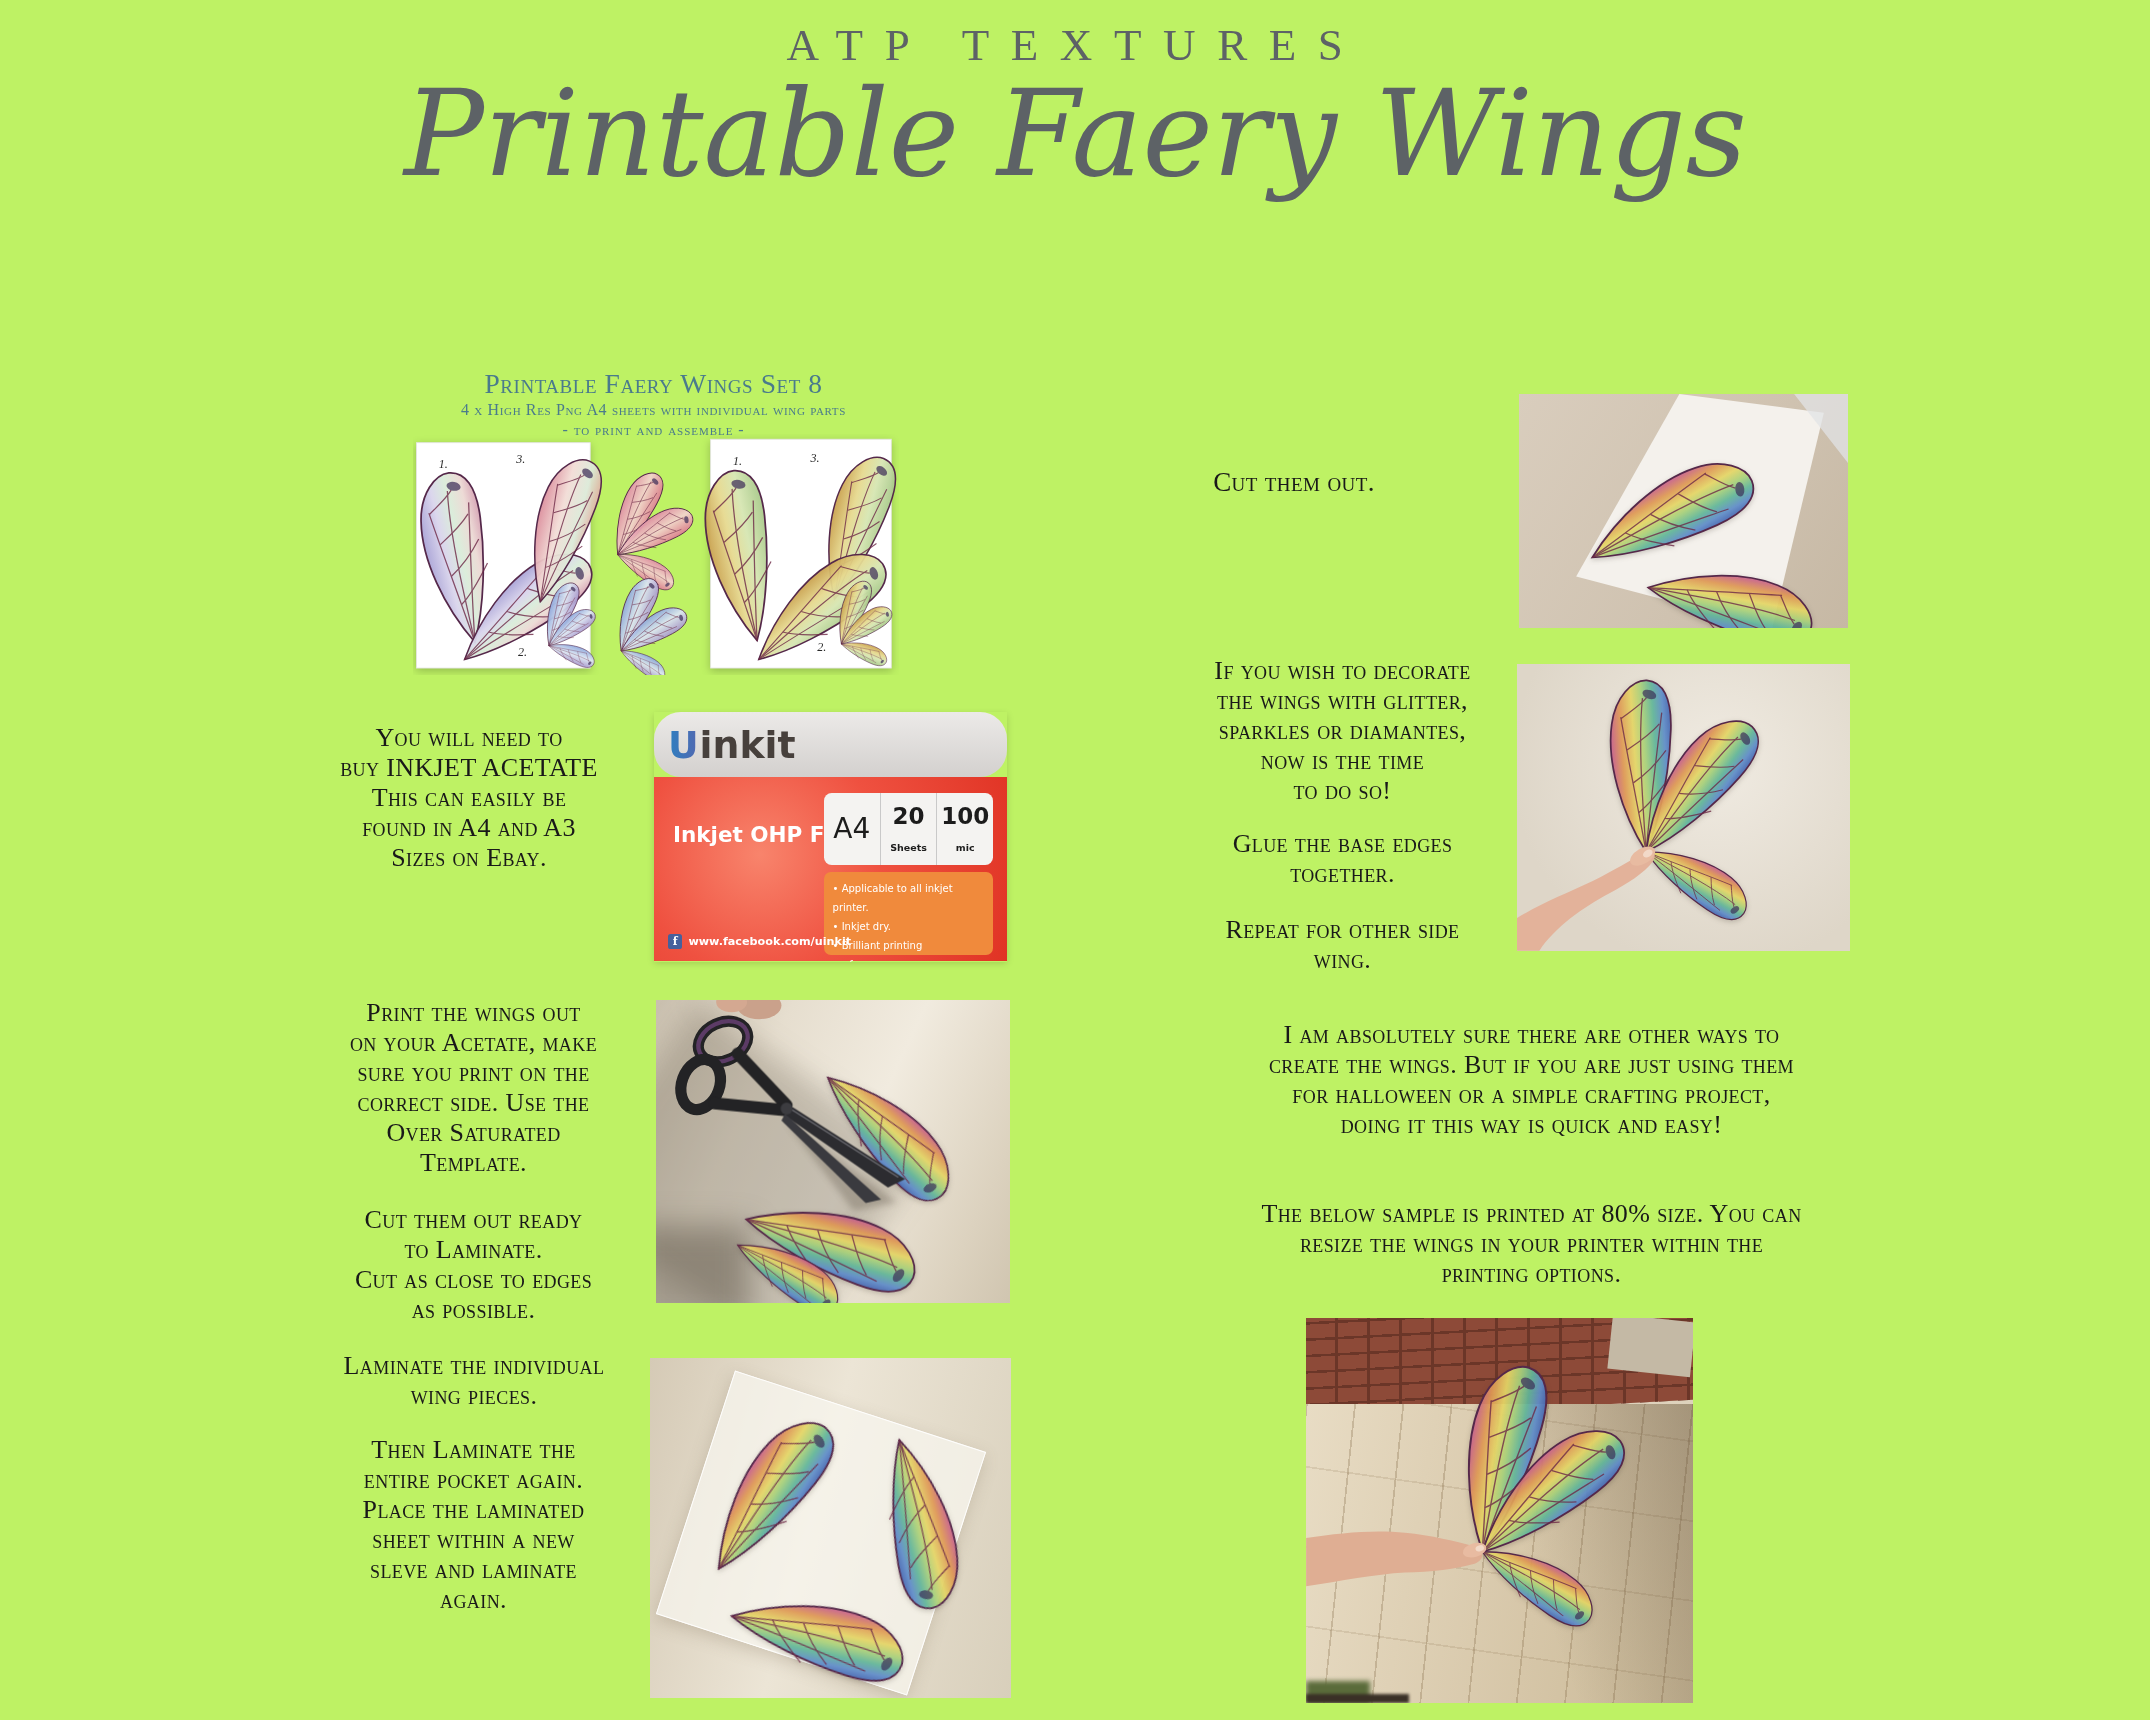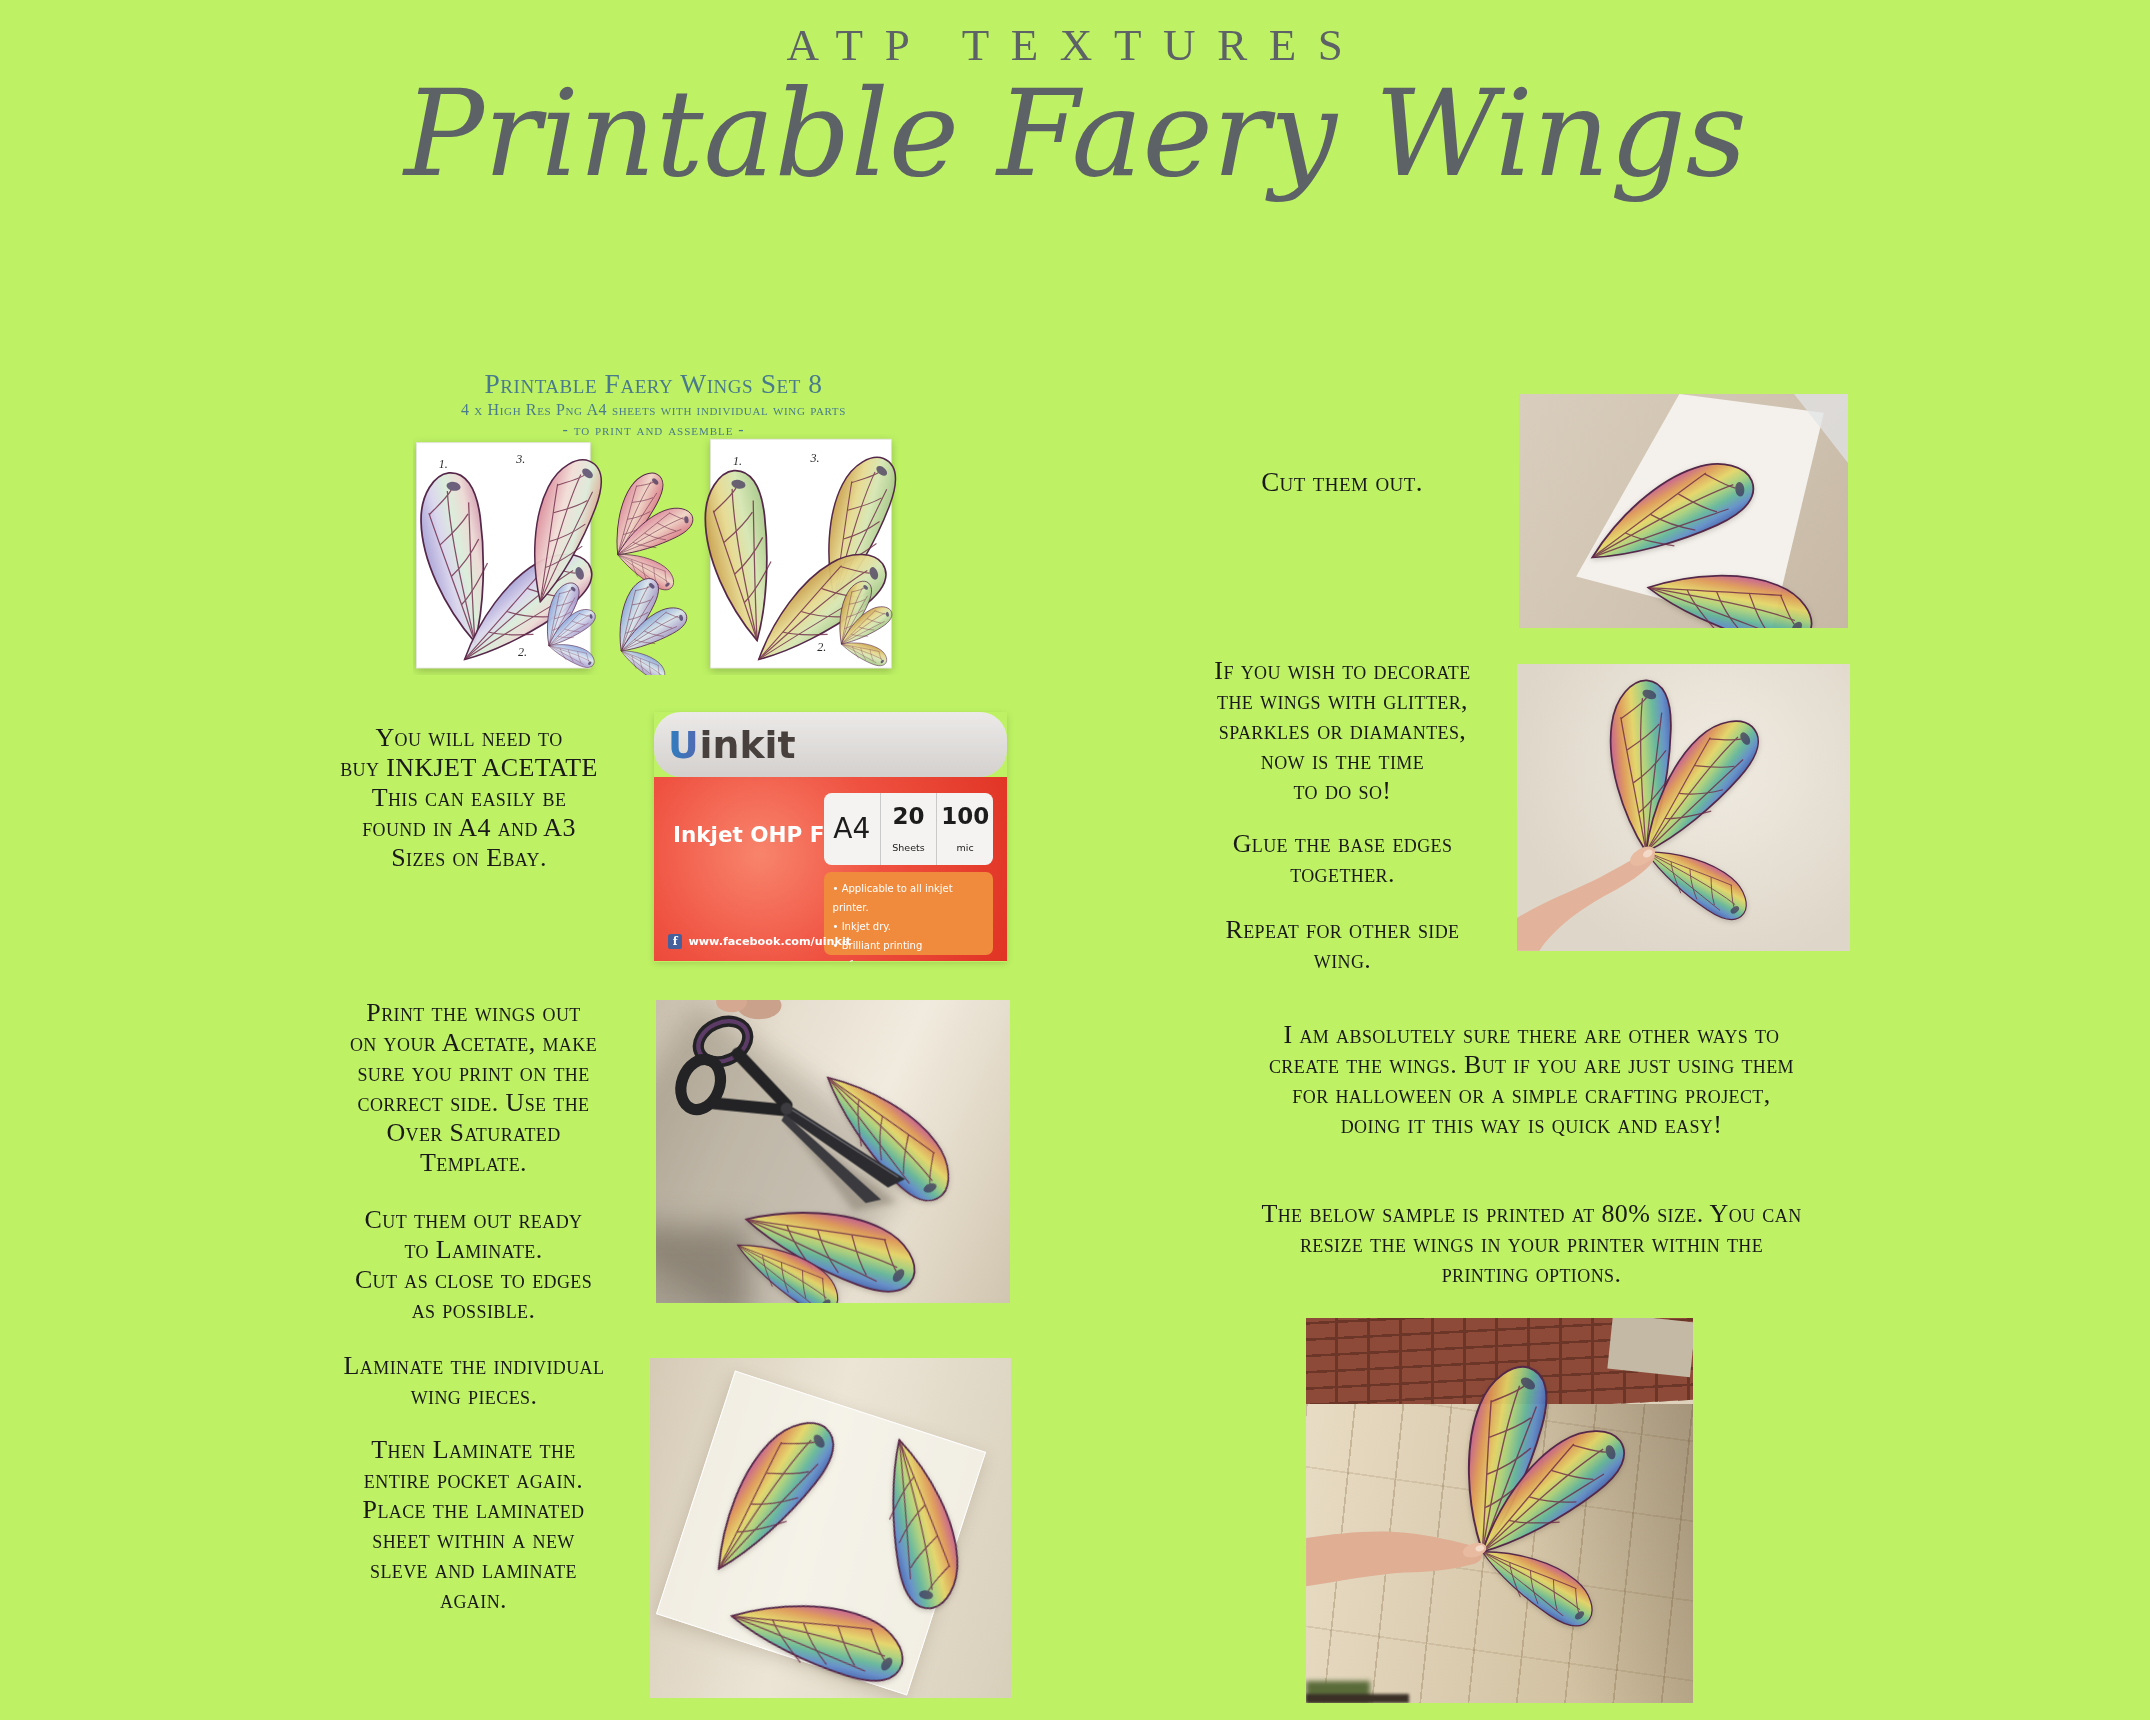--- a/index.html
+++ b/index.html
@@ -35,21 +35,21 @@
   .uk-top{left:0;top:0;width:100%;height:65px;background:linear-gradient(180deg,#eceae8,#d3d0ce);border-radius:27px;}
   .uk-body{left:0;top:65px;width:100%;height:184px;
            background:radial-gradient(circle at 30% 42%,#f8846c 0%,#ef5140 45%,#e03324 100%);}
   .uk-film{left:19px;top:45px;color:#fff;font-family:"DejaVu Sans",sans-serif;font-weight:bold;font-size:21.5px;}
   .uk-spec{left:170px;top:15.5px;width:169px;height:72px;background:#f4f3f1;border-radius:7.7px;
            display:flex;align-items:stretch;font-family:"DejaVu Sans",sans-serif;color:#1c1c1c;}
   .uk-cell{flex:1;display:flex;flex-direction:column;align-items:center;justify-content:center;line-height:1;}
   .uk-cell + .uk-cell{border-left:0.9px solid #c9c9c9;}
   .uk-a4{font-size:28px;}
   .uk-big{font-size:23px;font-weight:bold;}
-  .uk-small{font-size:9.5px;font-weight:normal;margin-top:15px;}
+  .uk-small{font-size:9.5px;font-weight:bold;margin-top:15px;}
   .uk-orange{left:170px;top:95px;width:169px;height:83px;background:#f08a3c;border-radius:6.9px;
              color:#fff;font-family:"DejaVu Sans",sans-serif;font-size:10px;line-height:1.9;
              padding:6.9px 8.6px;box-sizing:border-box;}
   .uk-fb{left:13.8px;top:157px;display:flex;align-items:center;gap:6px;color:#fff;
          font-family:"DejaVu Sans",sans-serif;font-weight:bold;font-size:11.2px;}
   .uk-fbicon{width:14.6px;height:14.6px;background:#46609c;color:#fff;border-radius:2.6px;text-align:center;
              line-height:14.6px;font-size:11.2px;font-family:"DejaVu Serif",serif;}
 
   
   .bg-counter{background:linear-gradient(115deg,#c9bfae 0%,#e6decf 28%,#f1ebdf 55%,#dcd2bf 85%,#d0c5b0 100%);}
@@ -294,21 +294,21 @@
     <div class="abs lam-sheet"></div>
     <svg width="361" height="340" viewBox="0 0 420 395">
       <g fill="url(#gRainbow)" fill-opacity="0.92" class="wshadow">
         <use href="#wing" transform="translate(80 245) rotate(33) scale(0.95) translate(-48 -222)"></use>
         <use href="#wing" transform="translate(290 95) rotate(165) scale(0.92) translate(-48 -222)"></use>
         <use href="#wing" transform="translate(95 300) rotate(102) scale(0.95) translate(-48 -222)"></use>
       </g>
     </svg>
   </div>
 
-  <div class="abs ctr step sc cutout-label" style="left:1200px;top:467px;width:284px;">Cut them out.</div>
+  <div class="abs ctr step sc cutout-label" style="left:1152px;top:467px;width:284px;">Cut them out.</div>
   <div class="abs ctr step sc lines" style="left:1162px;top:656px;width:361px;">If you wish to decorate
 the wings with glitter,
 sparkles or diamantes,
 now is the time
 to do so!</div>
   <div class="abs ctr step sc lines" style="left:1162px;top:829px;width:361px;">Glue the base edges
 together.</div>
   <div class="abs ctr step sc lines" style="left:1162px;top:915px;width:361px;">Repeat for other side
 wing.</div>
   <div class="abs ctr step sc lines" style="left:1153px;top:1020px;width:757px;">I am absolutely sure there are other ways to

